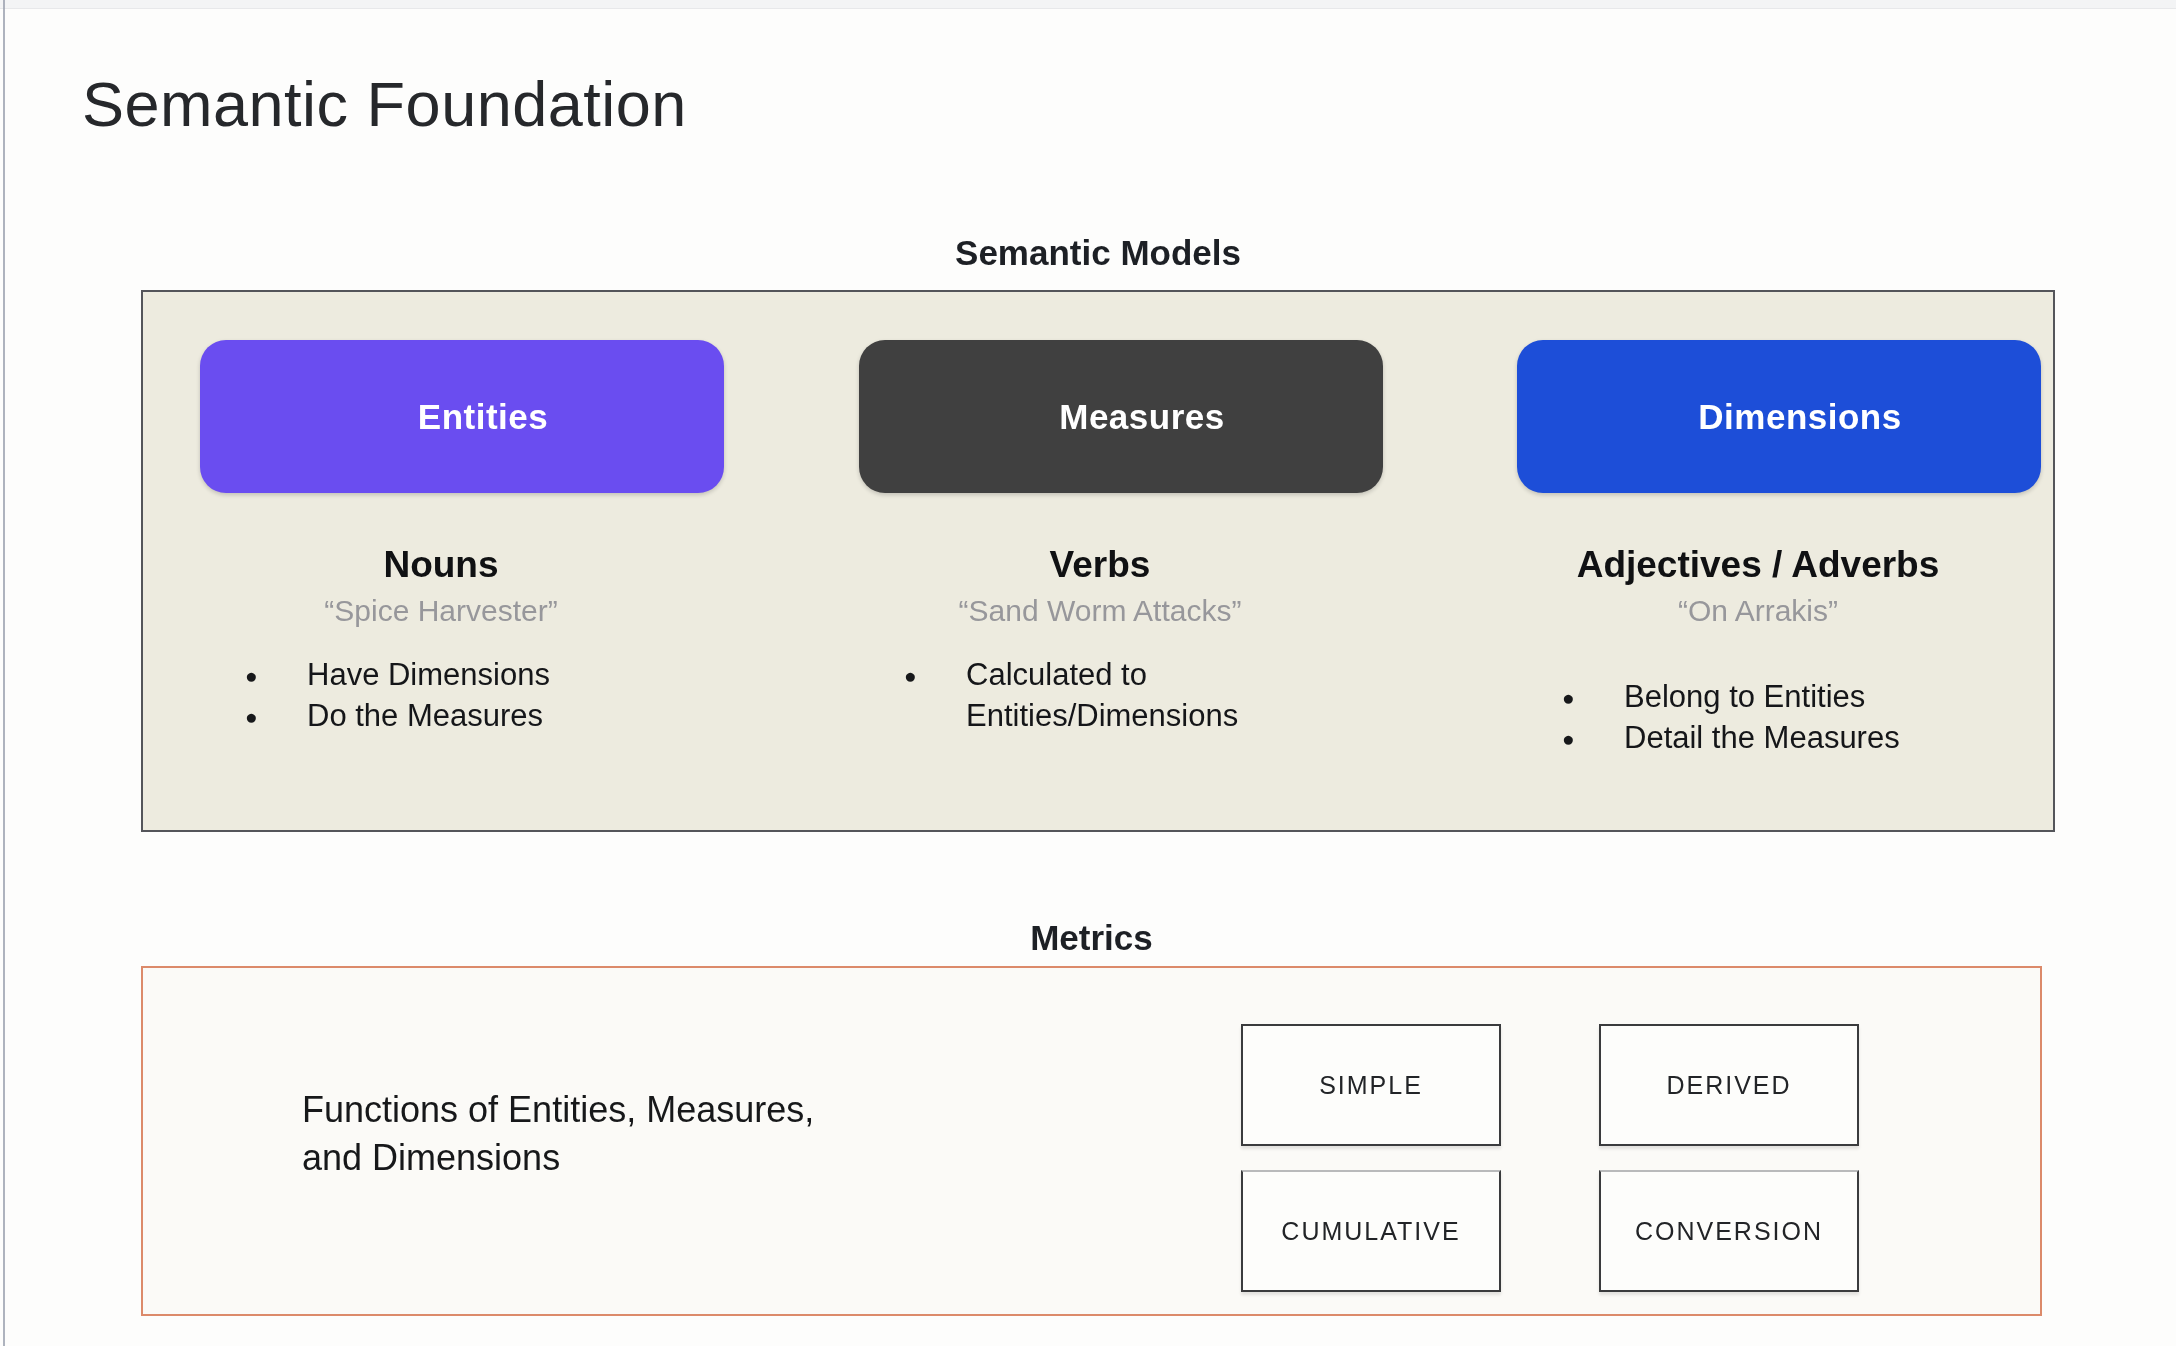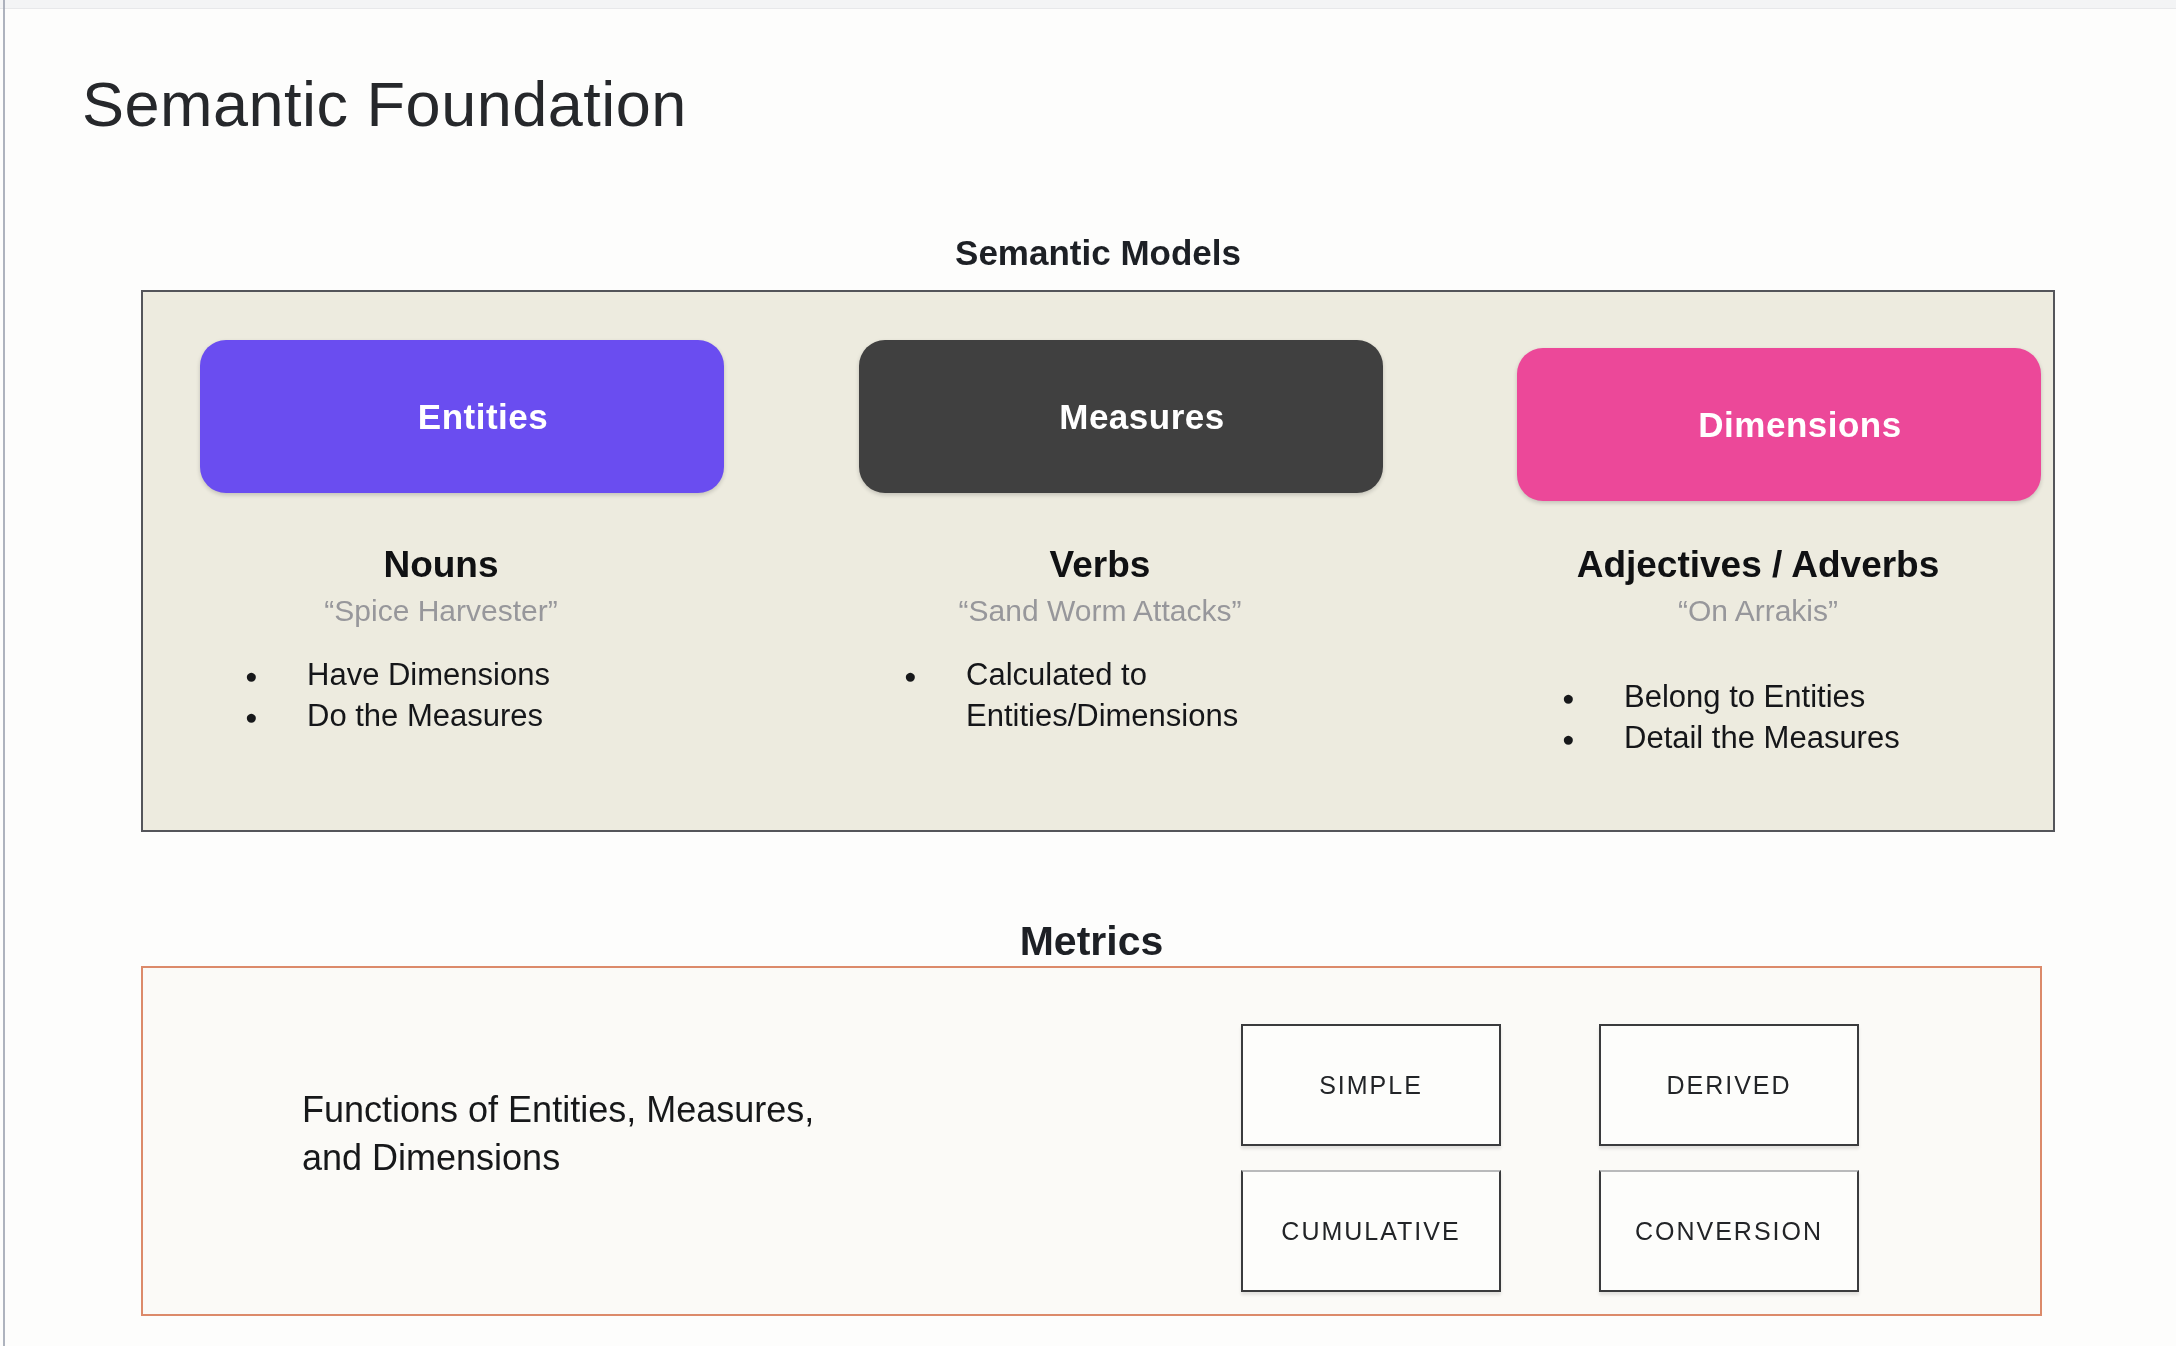--- a/index.html
+++ b/index.html
@@ -53,21 +53,21 @@
   }
   .col-2 .sm-bullets{top:384px;}
   .sm-bullets li{position:relative;padding-left:62px;}
   .sm-bullets li::before{
     content:"\25CF";position:absolute;left:0;top:1px;font-size:21px;color:#17181a;
   }
 
   
   .metrics-heading{
     position:absolute;left:141px;top:918px;width:1901px;
-    text-align:center;font-size:41px;font-weight:700;color:#1d2025;
+    text-align:center;font-size:35px;font-weight:700;color:#1d2025;
   }
   .metrics-panel{
     position:absolute;left:141px;top:966px;width:1901px;height:350px;
     background:#fbfaf7;border:2px solid #dc8a6a;box-sizing:border-box;
   }
   .metrics-desc{
     position:absolute;left:159px;top:118px;
     font-size:36px;line-height:48px;color:#17181a;
   }
   .metric-box{
@@ -108,21 +108,21 @@
     <div class="sm-col col-1">
       <div class="sm-btn" style="background-color: #404040;">Measures</div>
       <div class="sm-role">Verbs</div>
       <div class="sm-example">“Sand Worm Attacks”</div>
       <ul class="sm-bullets">
         <li>Calculated to Entities/Dimensions</li>
       </ul>
     </div>
 
     <div class="sm-col col-2">
-      <div class="sm-btn" style="background-color: #ec4899; margin-top: 8px;">Dimensions</div>
+      <div class="sm-btn" style="background-color: #1d4ed8;">Dimensions</div>
       <div class="sm-role">Adjectives / Adverbs</div>
       <div class="sm-example">“On Arrakis”</div>
       <ul class="sm-bullets">
         <li>Belong to Entities</li>
         <li>Detail the Measures</li>
       </ul>
     </div>
 
   </div>
 

